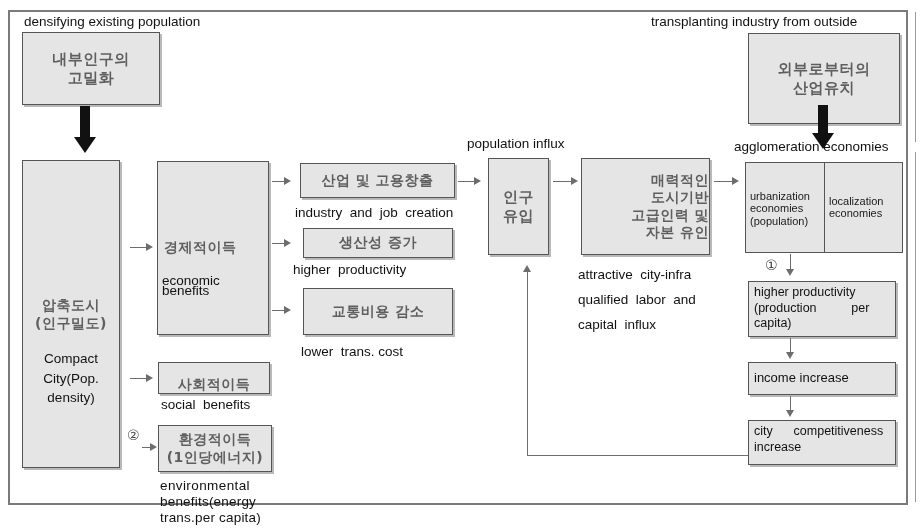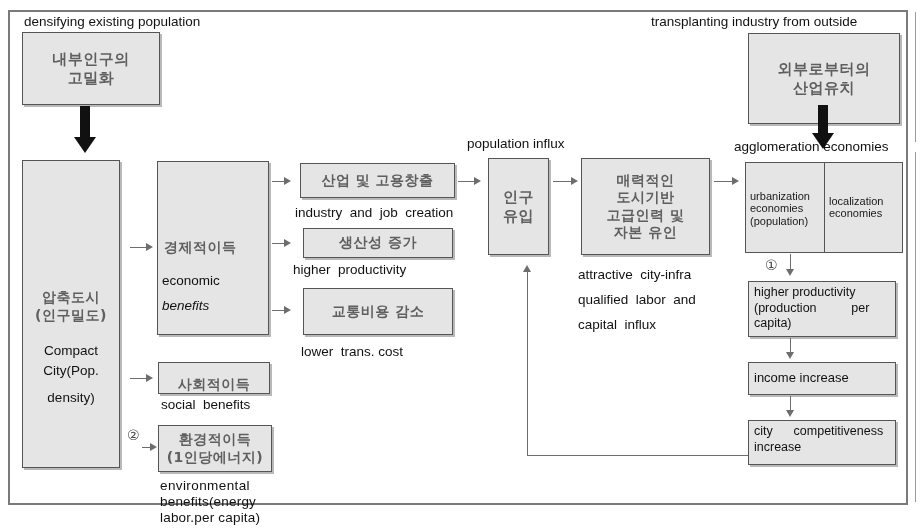--- a/index.html
+++ b/index.html
@@ -141,38 +141,38 @@
     <div class="ko ko-lg">산업유치</div>
   </div>
   <div class="blk-stem" style="left:818px; top:105px; height:30px;"></div>
   <div class="blk-head" style="left:812px; top:133px;"></div>
 
   <div class="abs box shadow" style="left:22px; top:160px; width:98px; height:308px; flex-direction:column; justify-content:flex-end; padding-bottom:60px;">
     <div class="ko ko-md">압축도시</div>
     <div class="ko ko-md">(인구밀도)</div>
     <div class="en" style="margin-top:19px;">Compact</div>
     <div class="en" style="margin-top:3px;">City(Pop.</div>
-    <div class="en" style="margin-top:10px;">density)</div>
+    <div class="en" style="margin-top:2px;">density)</div>
   </div>
 
   <div class="line-h" style="left:130px; top:247px; width:18px;"></div>
   <div class="arrow-r" style="left:146px; top:243px;"></div>
 
   <div class="line-h" style="left:130px; top:378px; width:18px;"></div>
   <div class="arrow-r" style="left:146px; top:374px;"></div>
 
   <div class="circ-num" style="left:127px; top:427px;">②</div>
   <div class="line-h" style="left:142px; top:447px; width:10px;"></div>
   <div class="arrow-r" style="left:150px; top:443px;"></div>
 
   <div class="abs box shadow" style="left:157px; top:161px; width:112px; height:174px; flex-direction:column; align-items:flex-start; padding-left:6px;">
     <div class="ko ko-md">경제적이득</div>
   </div>
   <div class="label" style="left:162px; top:272px;">economic</div>
-  <div class="label" style="left:162px; top:297px;font-style:italic;">benefits</div>
+  <div class="label" style="left:162px; top:282px;">benefits</div>
 
   <div class="line-h" style="left:272px; top:181px; width:14px;"></div>
   <div class="arrow-r" style="left:284px; top:177px;"></div>
 
   <div class="line-h" style="left:272px; top:243px; width:14px;"></div>
   <div class="arrow-r" style="left:284px; top:239px;"></div>
 
   <div class="line-h" style="left:272px; top:310px; width:14px;"></div>
   <div class="arrow-r" style="left:284px; top:306px;"></div>
 
@@ -180,21 +180,21 @@
     <div class="ko ko-md">사회적이득</div>
   </div>
   <div class="label" style="left:161px; top:396px;">social  benefits</div>
 
   <div class="abs box shadow" style="left:158px; top:425px; width:114px; height:47px; flex-direction:column;">
     <div class="ko ko-md">환경적이득</div>
     <div class="ko ko-md">(1인당에너지)</div>
   </div>
   <div class="label label-w" style="left:160px; top:477px; letter-spacing:0.4px;">environmental</div>
   <div class="label label-w" style="left:160px; top:493px; letter-spacing:0.2px;">benefits(energy</div>
-  <div class="label label-w" style="left:160px; top:509px; letter-spacing:0.2px;">labor.per capita)</div>
+  <div class="label label-w" style="left:160px; top:509px; letter-spacing:0.2px;">trans.per capita)</div>
 
   <div class="abs box shadow" style="left:300px; top:163px; width:155px; height:35px;">
     <div class="ko ko-md">산업 및 고용창출</div>
   </div>
   <div class="label" style="left:295px; top:204px;">industry  and  job  creation</div>
 
   <div class="abs box shadow" style="left:303px; top:228px; width:150px; height:30px;">
     <div class="ko ko-md">생산성 증가</div>
   </div>
   <div class="label" style="left:293px; top:261px;">higher  productivity</div>
@@ -214,21 +214,21 @@
     <div class="ko ko-lg">유입</div>
   </div>
 
   <div class="line-h" style="left:553px; top:181px; width:20px;"></div>
   <div class="arrow-r" style="left:571px; top:177px;"></div>
 
   <div class="line-h" style="left:527px; top:455px; width:300px;"></div>
   <div class="line-v" style="left:527px; top:272px; height:184px;"></div>
   <div class="arrow-u" style="left:523px; top:265px;"></div>
 
-  <div class="abs box shadow" style="left:581px; top:158px; width:129px; height:97px; flex-direction:column;">
+  <div class="abs box shadow" style="left:581px; top:158px; width:129px; height:97px; flex-direction:column;align-items:flex-end;">
     <div class="ko ko-md">매력적인</div>
     <div class="ko ko-md">도시기반</div>
     <div class="ko ko-md">고급인력 및</div>
     <div class="ko ko-md">자본 유인</div>
   </div>
   <div class="label" style="left:578px; top:266px;">attractive  city-infra</div>
   <div class="label" style="left:578px; top:291px;">qualified  labor  and</div>
   <div class="label" style="left:578px; top:316px;">capital  influx</div>
 
   <div class="line-h" style="left:714px; top:181px; width:20px;"></div>

